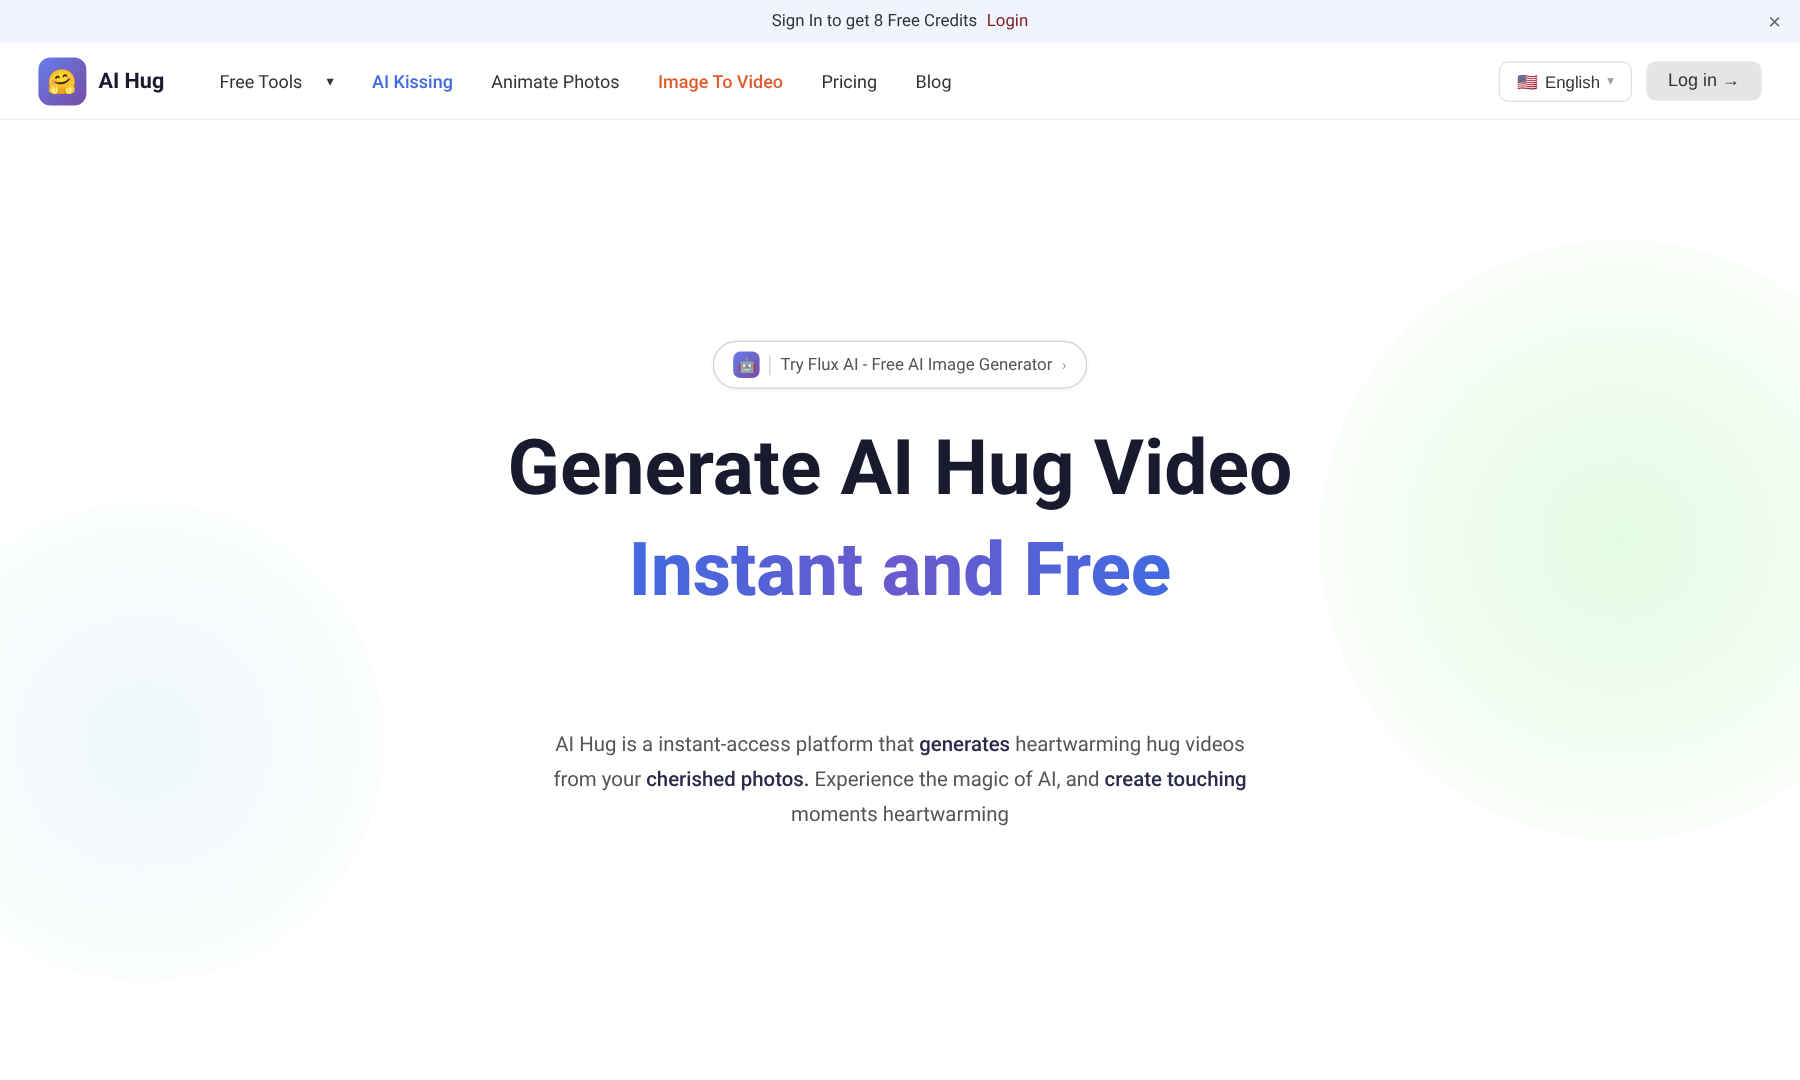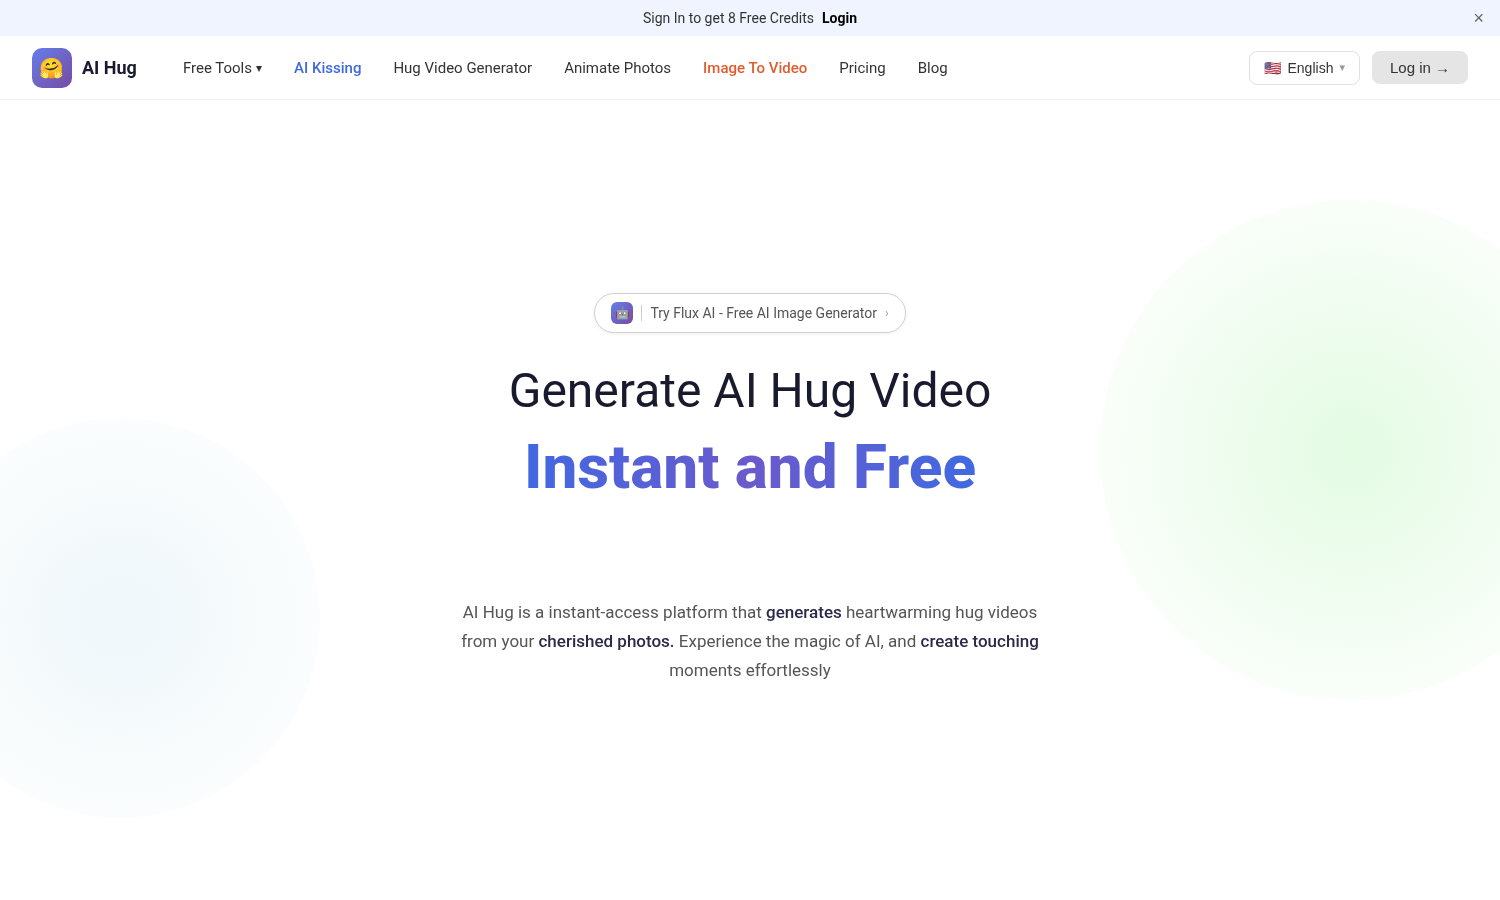--- a/index.html
+++ b/index.html
@@ -12,22 +12,22 @@
       padding: 10px 20px;
       font-size: 14px;
       color: #333;
       display: flex;
       align-items: flex-end;
       justify-content: center;
       gap: 8px;
       position: relative;
     }
     .top-banner .login-link {
-      color: #000000;
-      font-weight: 700;
+      color: #7f1d1d;
+      font-weight: 400;
       cursor: pointer;
       text-decoration: none;
     }
     .top-banner .close-btn {
       position: absolute;
       right: 16px;
       top: 50%;
       transform: translateY(-50%);
       background: none;
       border: none;
@@ -76,21 +76,21 @@
     .nav-item {
       padding: 8px 14px;
       font-size: 15px;
       color: #333;
       cursor: pointer;
       border-radius: 6px;
       white-space: nowrap;
       text-decoration: none;
       display: flex;
       align-items: center;
-      gap: 4px;
+      gap: 20px;
       transition: background 0.15s;
     }
     .nav-item.free-tools { color: #333; }
     .nav-item.ai-kissing { color: #4169e1; font-weight: 500; text-align: center; }
     .nav-item.image-to-video { color: #e05c2d; font-weight: 500; }
     .nav-right {
       display: flex;
       align-items: center;
       gap: 12px;
       margin-left: auto;
@@ -185,22 +185,22 @@
       border-radius: 6px;
       background: linear-gradient(135deg, #667eea 0%, #764ba2 100%);
       display: flex;
       align-items: center;
       justify-content: center;
       font-size: 12px;
     }
     .badge-chevron { color: #999; font-size: 12px; }
 
     .hero-title {
-      font-size: 48px;
-      font-weight: 400;
+      font-size: 64px;
+      font-weight: 700;
       color: #1a1a2e;
       line-height: 1.1;
       margin-bottom: 12px;
       z-index: 1;
       position: relative;
     }
     .hero-title-gradient {
       font-size: 62px;
       font-weight: 800;
       background: linear-gradient(90deg, #4169e1, #6a5acd, #4169e1);
@@ -253,23 +253,20 @@
 
   <div class="nav-links">
     <a class="nav-item free-tools">
       <span>Free Tools</span>
       <span style="font-size:12px;">▾</span>
     </a>
     <a class="nav-item ai-kissing">
       <span>AI Kissing</span>
     </a>
     <a class="nav-item">
-      <span>Hug Video Generator</span>
-    </a>
-    <a class="nav-item">
       <span>Animate Photos</span>
     </a>
     <a class="nav-item image-to-video">
       <span>Image To Video</span>
     </a>
     <a class="nav-item">
       <span>Pricing</span>
     </a>
     <a class="nav-item">
       <span>Blog</span>
@@ -296,16 +293,16 @@
   </div>
 
   <h1 class="hero-title">Generate AI Hug Video</h1>
   <div class="hero-title-gradient">Instant and Free</div>
 
   <p class="hero-subtitle">
     <br>
   </p>
 
   <p class="hero-description">
-    <span>AI Hug is a instant-access platform that </span><span class="highlight">generates</span><span> heartwarming hug videos from your </span><span class="highlight">cherished photos.</span><span> Experience the magic of AI, and </span><span class="highlight">create touching</span><span> moments effortlessly</span>
+    <span>AI Hug is a instant-access platform that </span><span class="highlight">generates</span><span> heartwarming hug videos from your </span><span class="highlight">cherished photos.</span><span> Experience the magic of AI, and </span><span class="highlight">create touching</span><span> moments heartwarming</span>
   </p>
 
 </section>
 
 </body></html>

